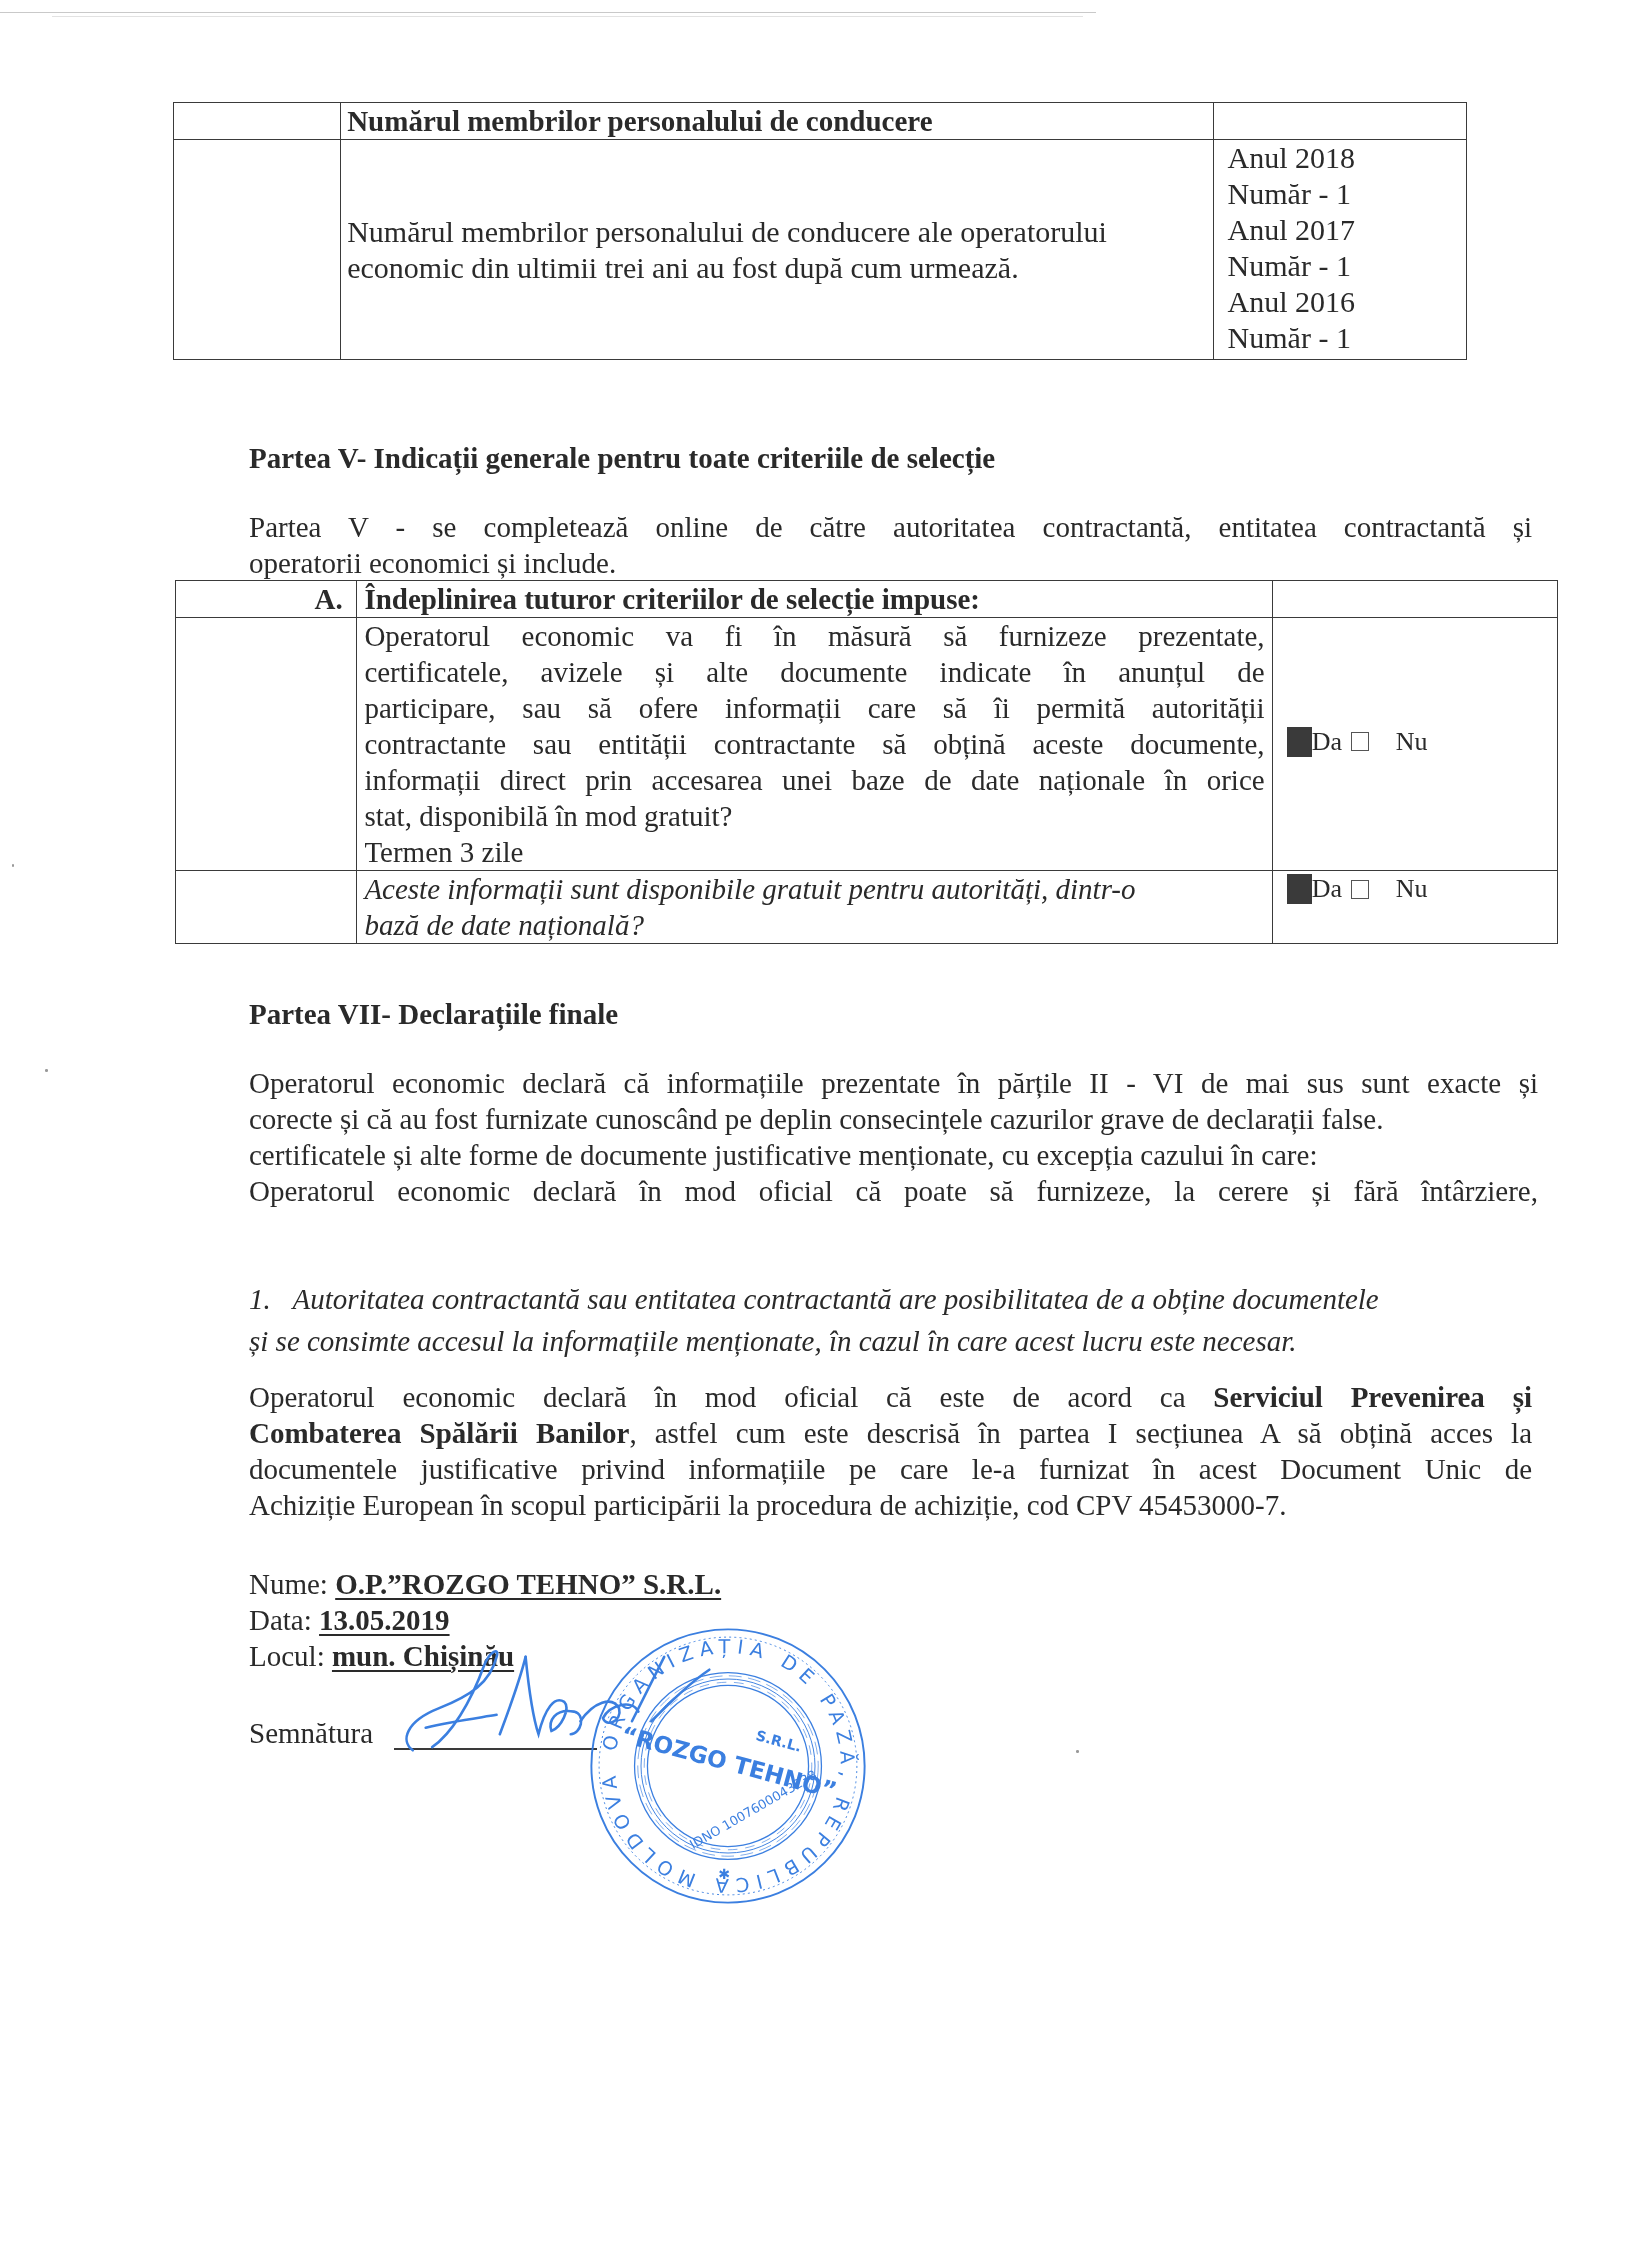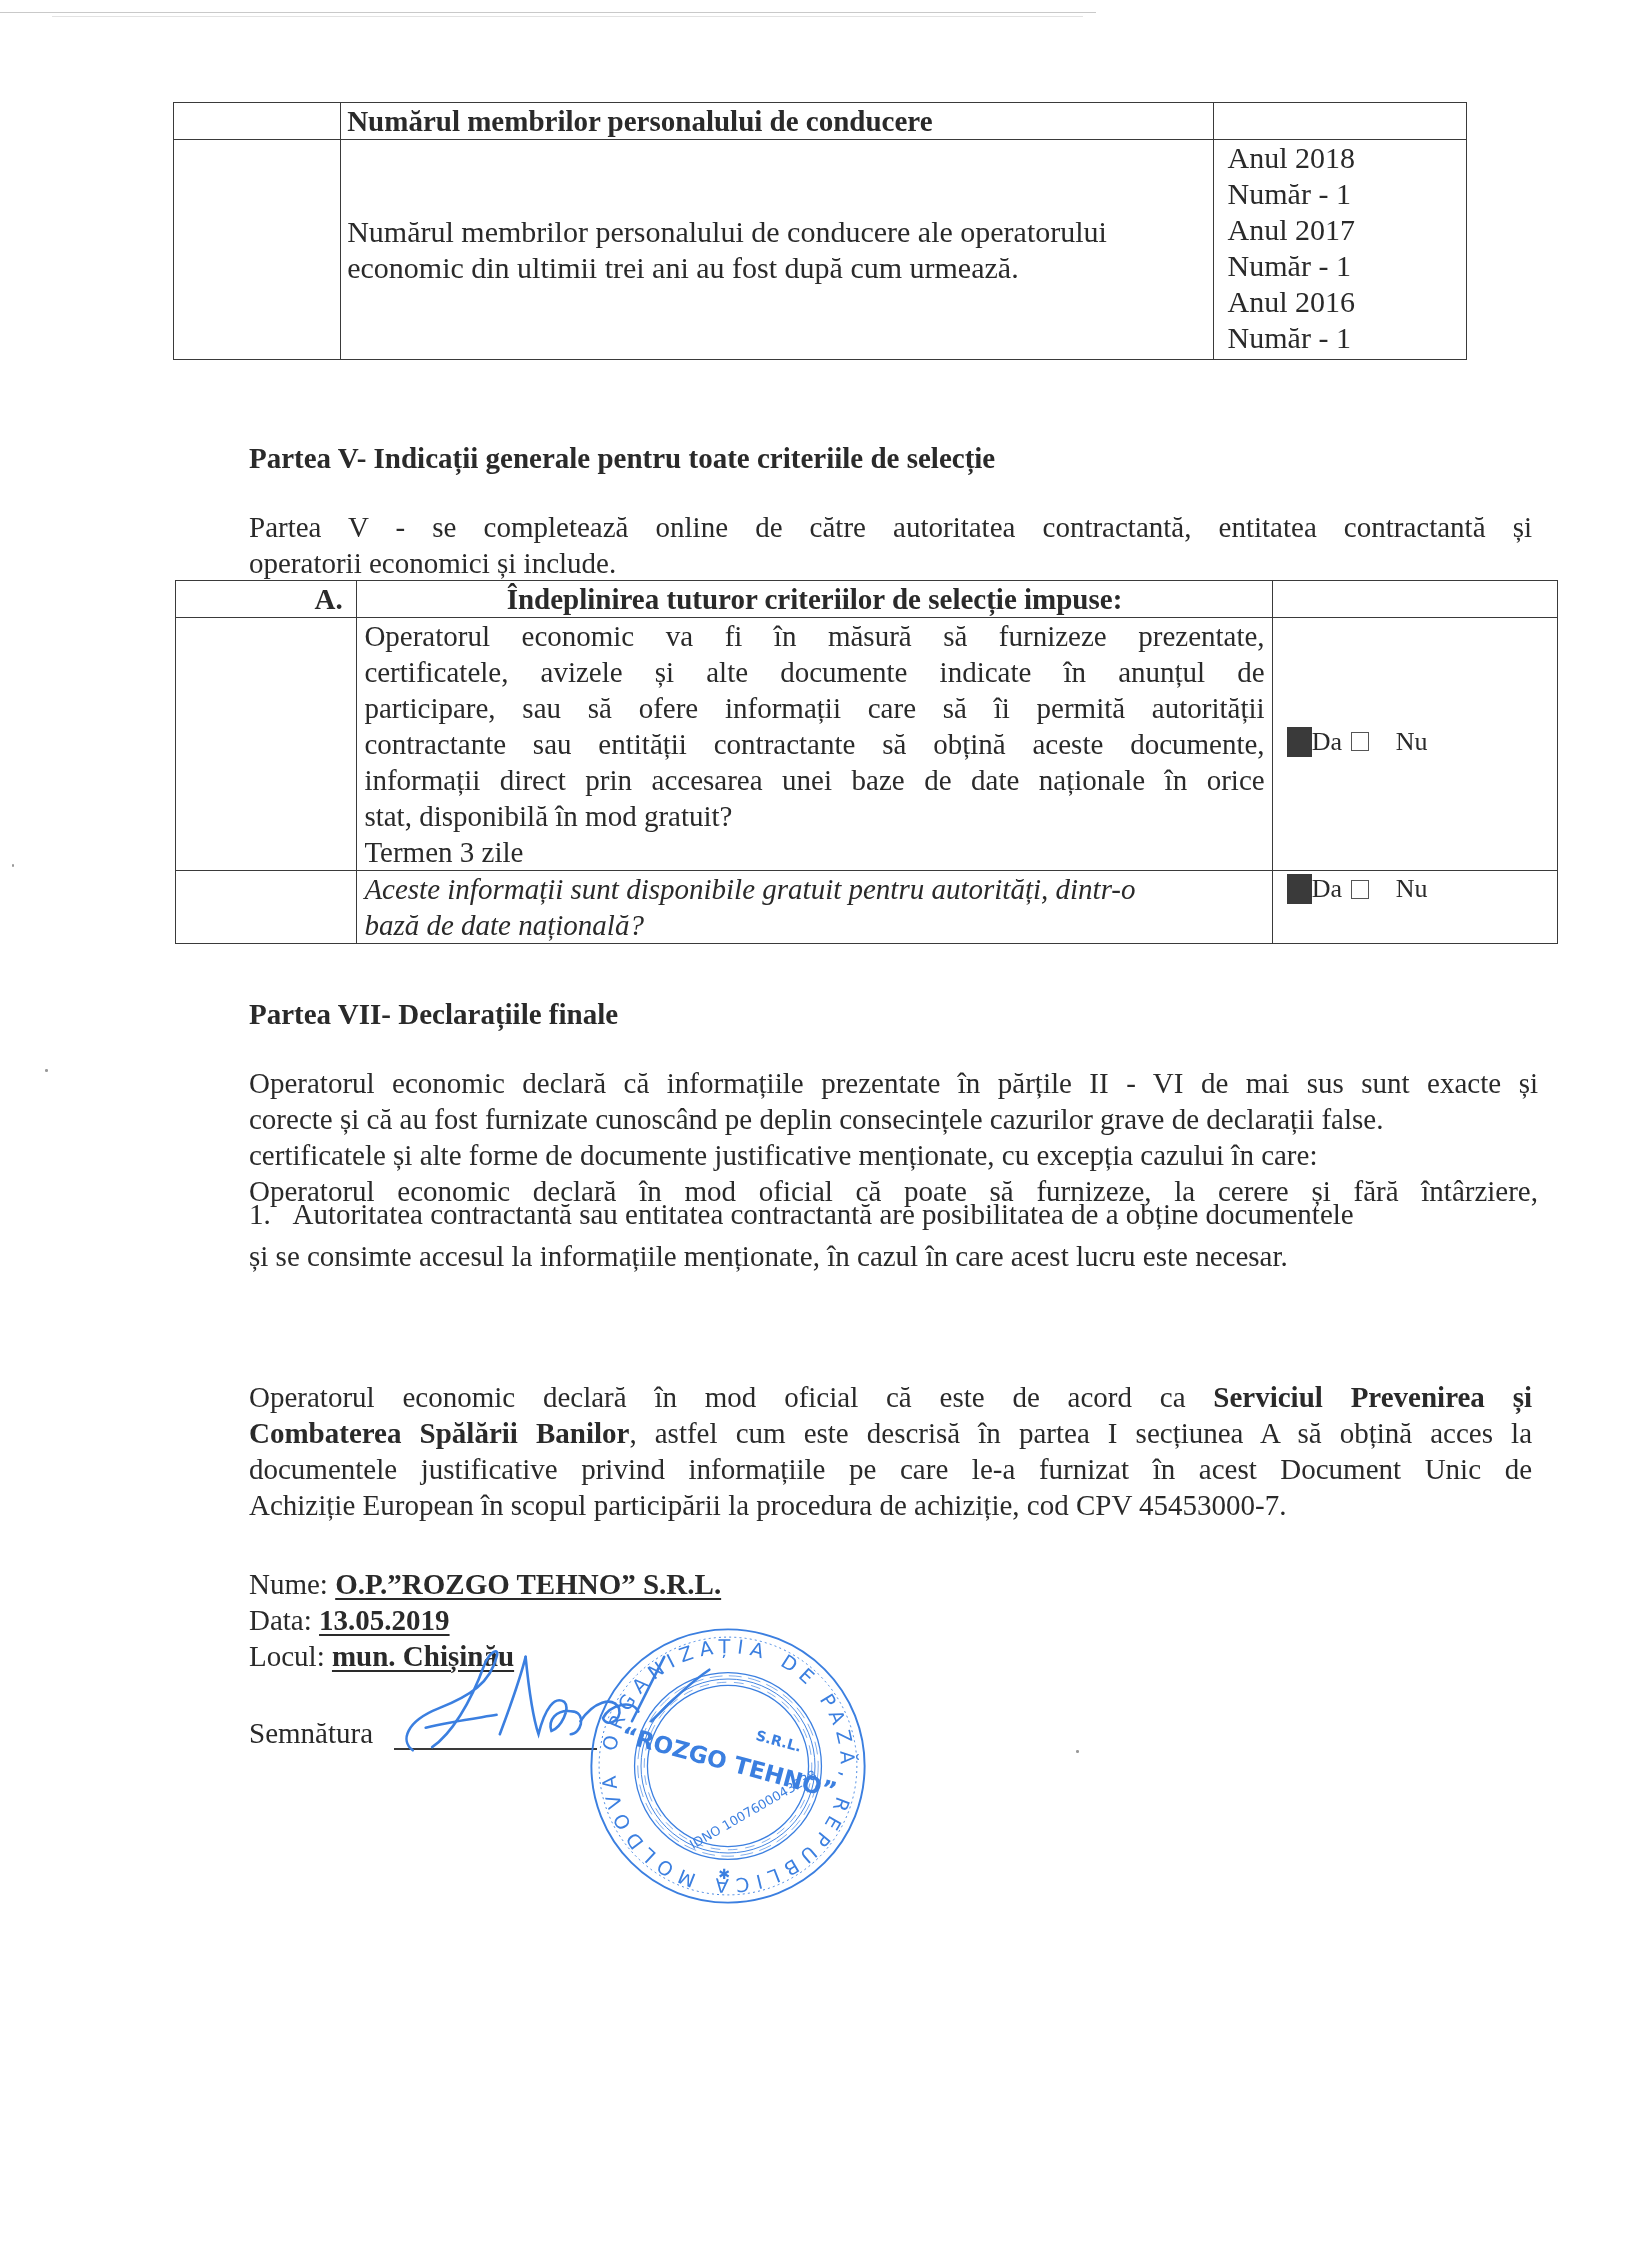--- a/index.html
+++ b/index.html
@@ -29,21 +29,21 @@
   
   .h-part { position: absolute; left: 249px; font-weight: bold; font-size: 29px; line-height: 36px; }
   .para { position: absolute; left: 249px; font-size: 29px; line-height: 36px; text-align: justify; }
   .para .ln { display: block; }
   .para .just { text-align-last: justify; }
 
   #t2 { left: 175px; top: 580px; width: 1383px; }
   #t2 .c1 { width: 159px; }
   #t2 .c3 { width: 262px; }
   #t2 td { padding: 0 7.7px; }
-  #t2 .rowA td { height: 31px; text-align: center; }
+  #t2 .rowA td { height: 31px; }
   #t2 .rowA .c1 { text-align: right; font-weight: bold; padding-right: 13px; }
   #t2 .rowQ td { height: 214px; }
   #t2 .rowQ2 td { height: 62px; }
   .q-text { text-align: justify; }
   .q-text .ln { display: block; }
   .q-text .just { text-align-last: justify; }
 
   .dn { display: inline-flex; align-items: center; font-size: 26px; white-space: nowrap; }
   .chk-filled { display: inline-block; width: 24.5px; height: 30px; background: #3a3a3a; vertical-align: middle; }
   .chk-empty { display: inline-block; width: 15.5px; height: 17px; border: 1.3px solid #555; margin: 0 11.6px 0 9px; }
@@ -140,21 +140,21 @@
 </tbody>
   </table>
 
 <div class="h-part" style="top:996px;">Partea VII- Declarațiile finale</div>
 <div class="para" style="top:1065px; width:1289px;">
   <span class="ln just">Operatorul economic declară că informațiile prezentate în părțile II - VI de mai sus sunt exacte și</span>
   <span class="ln">corecte și că au fost furnizate cunoscând pe deplin consecințele cazurilor grave de declarații false.</span>
   <span class="ln">certificatele și alte forme de documente justificative menționate, cu excepția cazului în care:</span>
   <span class="ln just">Operatorul economic declară în mod oficial că poate să furnizeze, la cerere și fără întârziere,</span>
 </div>
-<div class="para" style="top:1196px; width:1289px;">
+<div class="para" style="top:1281px; width:1289px;font-style:italic;">
   <span class="ln"><span>1.</span>&nbsp;&nbsp;&nbsp;<span>Autoritatea contractantă sau entitatea contractantă are posibilitatea de a obține documentele</span></span>
   <span class="ln" style="margin-top:6.4px;">și se consimte accesul la informațiile menționate, în cazul în care acest lucru este necesar.</span>
 </div>
 
 <div class="para" style="top:1379px; width:1283px;">
   <span class="ln just"><span>Operatorul economic declară în mod oficial că este de acord ca </span><b>Serviciul Prevenirea și</b></span>
   <span class="ln just"><b>Combaterea Spălării Banilor</b><span>, astfel cum este descrisă în partea I secțiunea A să obțină acces la</span></span>
   <span class="ln just">documentele justificative privind informațiile pe care le-a furnizat în acest Document Unic de</span>
   <span class="ln">Achiziție European în scopul participării la procedura de achiziție, cod CPV 45453000-7.</span>
 </div>

